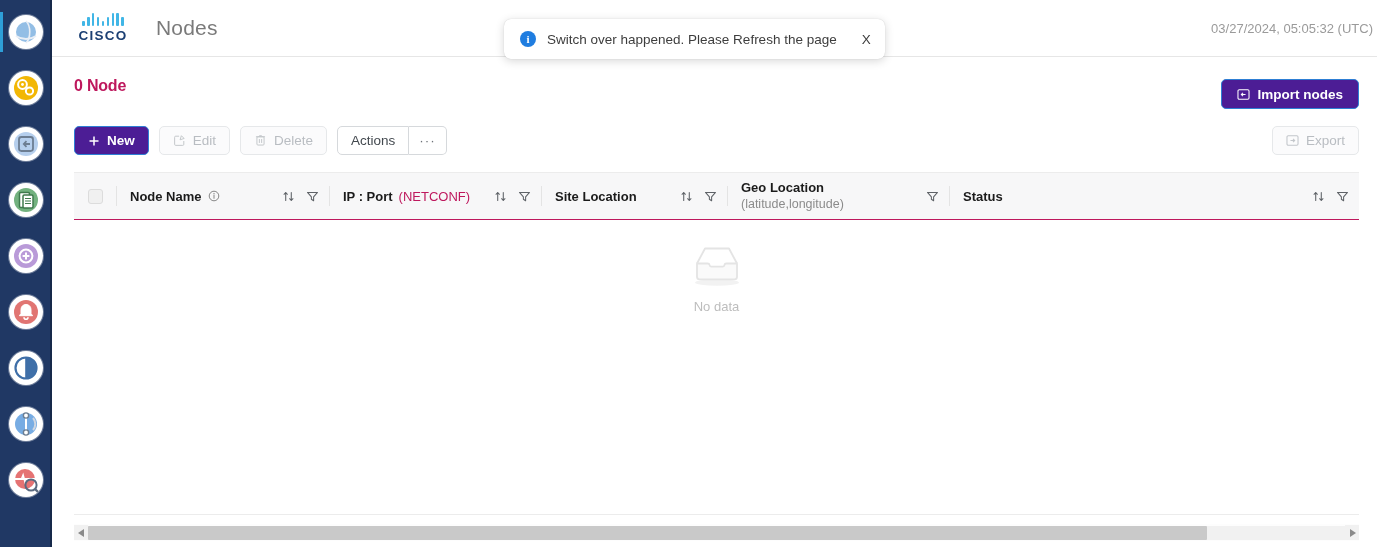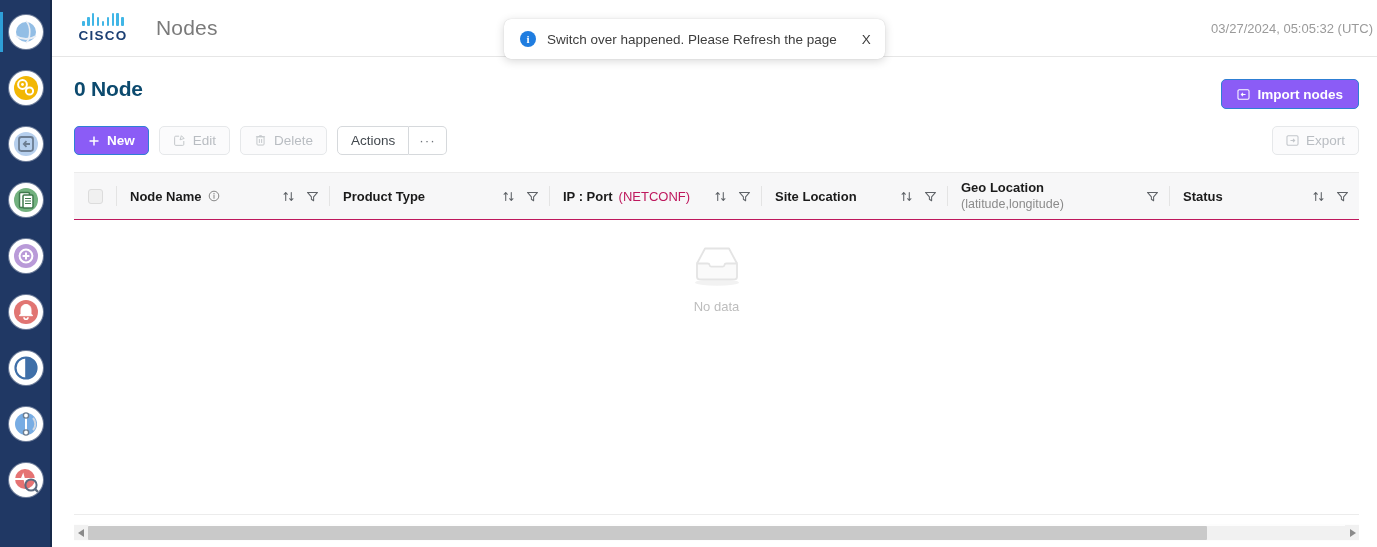--- a/index.html
+++ b/index.html
@@ -90,31 +90,31 @@
     font-family:"Liberation Serif", serif;
     flex:0 0 16px;
   }
   .toast-msg { font-size:13.5px; color:#3d3d3d; white-space:nowrap; }
   .toast-close { font-size:13.5px; color:#3d3d3d; cursor:pointer; margin-left:14px; }
 
   
   .content { flex:1 1 auto; display:flex; flex-direction:column; min-height:0; padding: 0 18px 0 22px; }
 
   .page-head { display:flex; align-items:flex-start; padding-top: 20px; }
-  .page-title { font-size: 21px; color:#0c4a6e; font-weight:600; letter-spacing:-.2px;}
+  .page-title { font-size: 16px; color:#be185d; font-weight:600; letter-spacing:-.2px;}
   .head-right { margin-left:auto; padding-top:2px;}
 
   .btn {
     height: 29px; border-radius: 5px; border:1px solid #d6d9dc;
     background:#fff; color:#43494f; font-size:13.5px;
     display:inline-flex; align-items:center; justify-content:center;
     gap:7px; padding: 0 13px; cursor:pointer;
     font-family:"Liberation Sans", sans-serif; white-space:nowrap;
   }
-  .btn.primary { background:#8b5cf6; border-color:#2e7fd4; color:#fff; font-weight:600;}
+  .btn.primary { background:#4c1d95; border-color:#2e7fd4; color:#fff; font-weight:600;}
   .btn.primary.import { height:30px; padding:0 15px; font-size:13.5px; border-radius:5px;}
   .btn.disabled { color:#b9bdc2; background:#fbfbfc; border-color:#e6e8ea; cursor:default;}
   .btn .ic { display:inline-flex; align-items:center; }
 
   .toolbar { display:flex; align-items:center; gap:10px; margin-top: 17px; }
   .btn-group { display:flex; }
   .btn-group .btn:first-child { border-top-right-radius:0; border-bottom-right-radius:0; }
   .btn-group .btn:last-child { border-top-left-radius:0; border-bottom-left-radius:0; border-left:none; padding:0 10px;}
   .toolbar-right { margin-left:auto; }
 
@@ -375,38 +375,20 @@
               <span class="th-label">
           <span>Node Name</span>
           <span class="info-ico ico-btn">
                   <svg width="12" height="12" viewBox="0 0 14 14" stroke="#7e7e7e" stroke-width="1.1" fill="none">
                     <circle cx="7" cy="7" r="5.6"></circle>
                     <path d="M7 6.1v3.6" stroke-linecap="round"></path>
                     <circle cx="7" cy="4.3" r=".75" fill="#7e7e7e" stroke="none"></circle>
                   </svg>
                 </span>
               </span>
-              <span class="th-tools">
-        <span class="ico-btn">
-                  <svg width="13" height="13" viewBox="0 0 14 14" stroke="#5f6368" stroke-width="1.15" fill="none" stroke-linecap="round">
-                    <path d="M4 11.3V2.7M4 2.7L2.2 4.6M4 2.7l1.8 1.9"></path>
-                    <path d="M10 2.7v8.6M10 11.3l1.8-1.9M10 11.3L8.2 9.4"></path>
-                  </svg>
-                </span>
-        <span class="ico-btn">
-                  <svg width="13" height="13" viewBox="0 0 14 14" stroke="#5f6368" stroke-width="1.15" fill="none" stroke-linejoin="round">
-                    <path d="M1.6 2.6h10.8L8.2 7.4v4.2L5.8 10V7.4z"></path>
-                  </svg>
-                </span>
-      </span>
-            </div>
-            <div class="th" style="flex: 0 0 220px;">
-              <span class="th-label">
-          <span>Product Type</span>
-          </span>
               <span class="th-tools">
         <span class="ico-btn">
                   <svg width="13" height="13" viewBox="0 0 14 14" stroke="#5f6368" stroke-width="1.15" fill="none" stroke-linecap="round">
                     <path d="M4 11.3V2.7M4 2.7L2.2 4.6M4 2.7l1.8 1.9"></path>
                     <path d="M10 2.7v8.6M10 11.3l1.8-1.9M10 11.3L8.2 9.4"></path>
                   </svg>
                 </span>
         <span class="ico-btn">
                   <svg width="13" height="13" viewBox="0 0 14 14" stroke="#5f6368" stroke-width="1.15" fill="none" stroke-linejoin="round">
                     <path d="M1.6 2.6h10.8L8.2 7.4v4.2L5.8 10V7.4z"></path>

